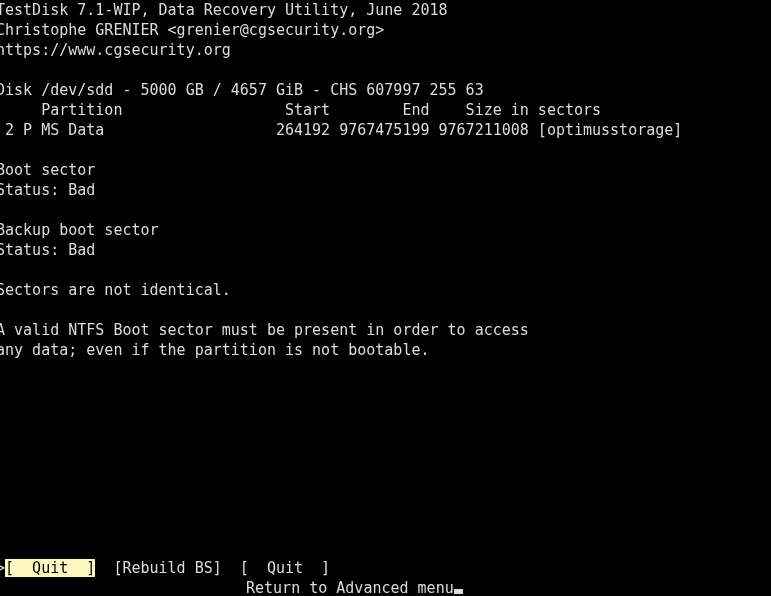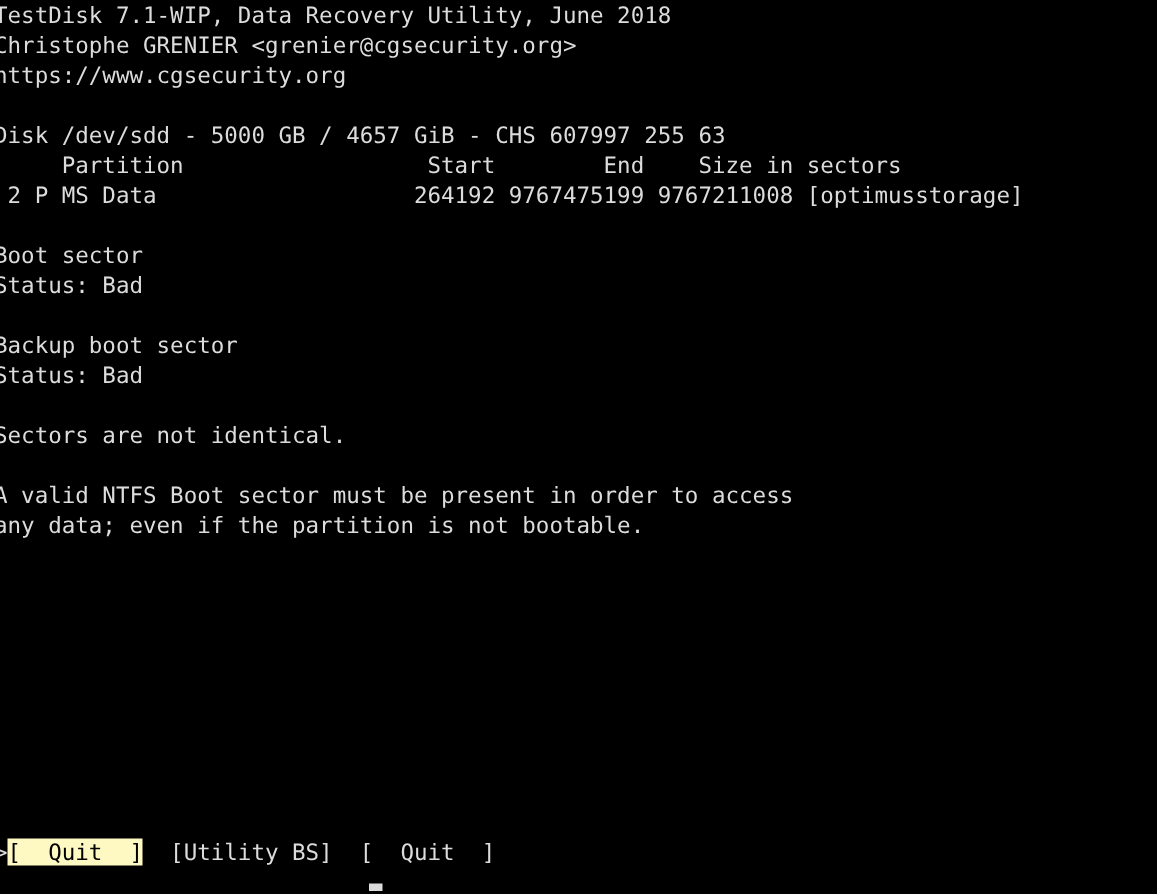--- a/index.html
+++ b/index.html
@@ -77,17 +77,17 @@
   <div class="row" style="top:220px;">Backup boot sector</div>
 
   <div class="row" style="top:240px;">Status: Bad</div>
 
   <div class="row" style="top:280px;">Sectors are not identical.</div>
 
   <div class="row" style="top:320px;">A valid NTFS Boot sector must be present in order to access</div>
 
   <div class="row" style="top:340px;">any data; even if the partition is not bootable.</div>
 
-  <div class="row" style="top:558px;"><span class="cursor-mark">&gt;</span><span class="inv">[  Quit  ]</span><span>  </span><span>[Utility BS]</span><span>  </span><span>[  Quit  ]</span></div>
+  <div class="row" style="top:558px;"><span class="cursor-mark">&gt;</span><span class="inv">[  Quit  ]</span><span>  </span><span>[Rebuild BS]</span><span>  </span><span>[  Quit  ]</span></div>
 
-  <div class="row" style="top:578px; left:246px;"><span class="blockcursor"></span></div>
+  <div class="row" style="top:578px; left:246px;"><span>Return to Advanced menu</span><span class="blockcursor"></span></div>
 
 </div>
 
 </body></html>

